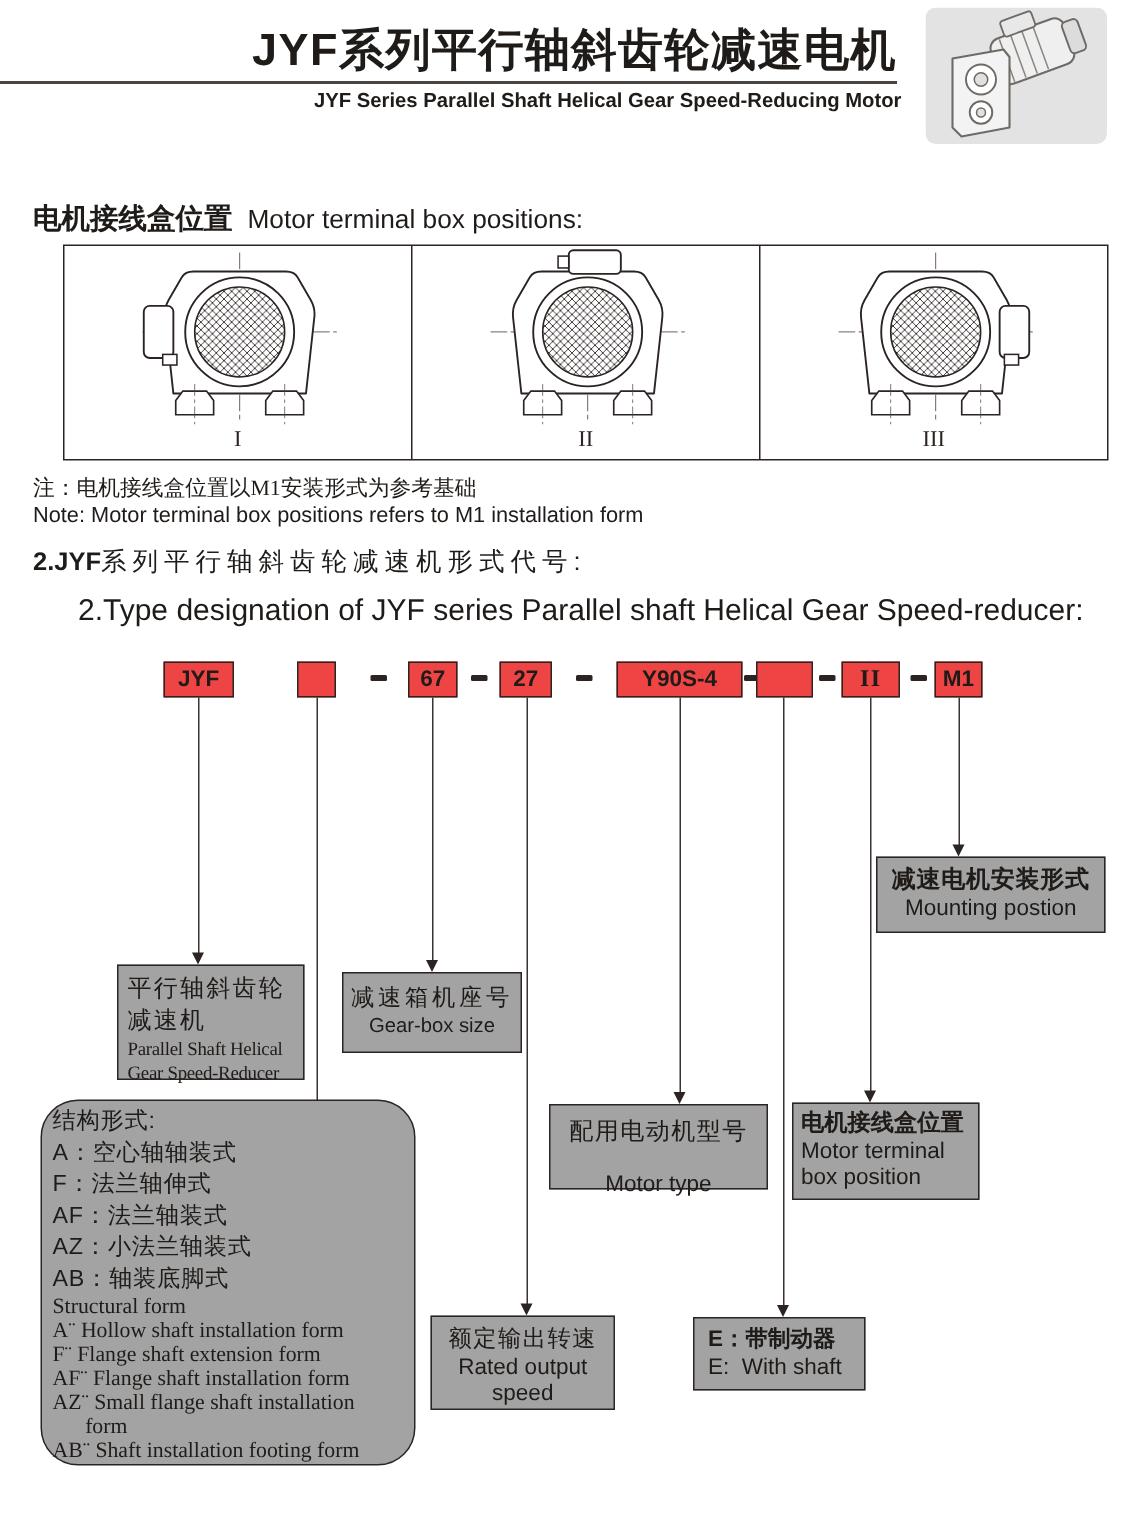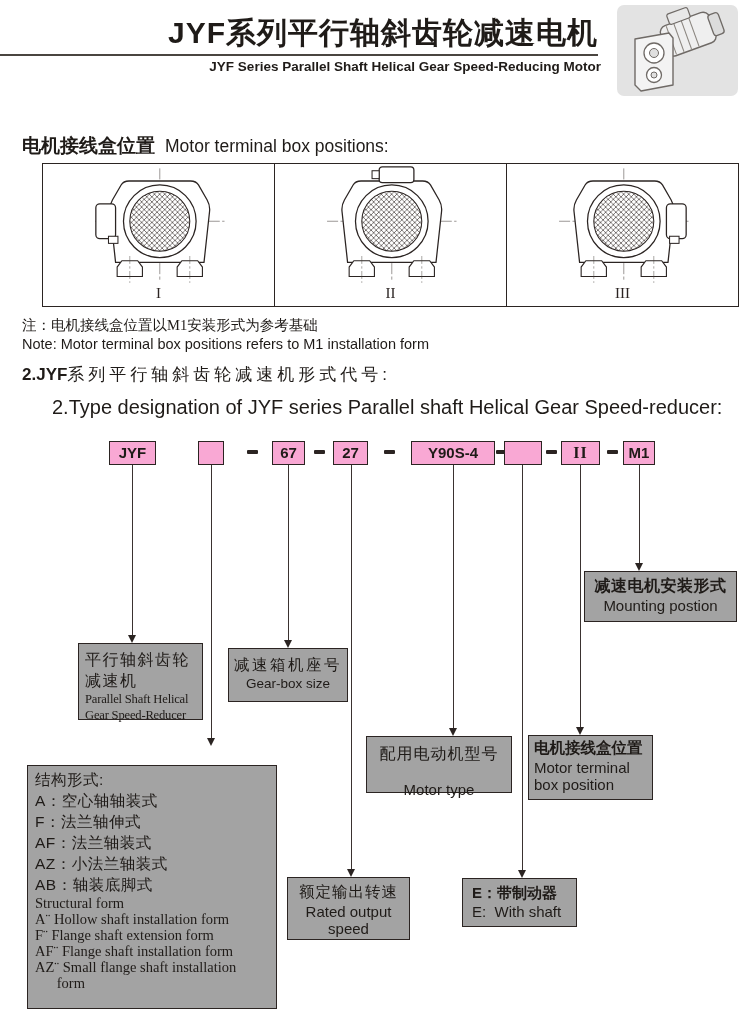--- a/index.html
+++ b/index.html
@@ -27,42 +27,42 @@
   
   .note-cn{position:absolute;top:316px;left:22px;font-family:"Liberation Serif",serif;font-size:14.5px;white-space:pre;}
   .note-en{position:absolute;top:336px;left:22px;font-size:14.5px;white-space:pre;}
   
   .s2-cn{position:absolute;top:363px;left:22px;font-size:17px;white-space:nowrap;}
   .s2-cn .pfx{font-weight:bold;}
   .s2-cn .rest{font-weight:400;letter-spacing:4px;}
   .s2-en{position:absolute;top:396px;left:22px;font-size:20px;font-weight:400;white-space:nowrap;margin-left:30px;}
   
   .cbox{position:absolute;top:441px;height:24px;box-sizing:border-box;border:1.6px solid #2b2422;
-        text-align:center;font-size:15px;font-weight:bold;line-height:21px;background:#f9a8d4;white-space:nowrap;}
+        text-align:center;font-size:15px;font-weight:bold;line-height:21px;background:#ef4444;white-space:nowrap;}
   .cbox.serif{font-family:"Liberation Serif",serif;font-size:16px;letter-spacing:1px;}
   .dash{position:absolute;top:450px;width:11px;height:4px;background:#2b2422;border-radius:1px;}
   
   .vline{position:absolute;width:1.2px;background:#3a3230;}
   .arrow{position:absolute;width:0;height:0;border-left:4px solid transparent;
          border-right:4px solid transparent;border-top:8px solid #2b2422;}
   
   .callout{position:absolute;box-sizing:border-box;border:1.5px solid #2b2422;background:#a3a3a3;}
   .callout div{white-space:pre;}
   .cn{font-size:16px;}
   .en{font-size:15px;}
   .ctr{text-align:center;}
   .co-mounting{left:584px;top:571px;width:153px;height:51px;padding-top:4px;}
   .co-mounting .cn{font-weight:bold;letter-spacing:0.5px;}
   .co-reducer{left:78px;top:643px;width:125px;height:77px;padding:5px 0 0 6px;font-family:Liberation Serif, serif;}
   .co-reducer .cn{letter-spacing:1.5px;line-height:21px;}
   .co-reducer .en{font-size:12.6px;line-height:16px;letter-spacing:-0.2px;}
   .co-gearbox{left:228px;top:648px;width:120px;height:54px;padding-top:6px;}
   .co-gearbox .cn{font-size:15.5px;letter-spacing:2.5px;}
   .co-gearbox .en{font-size:13.5px;}
-  .co-structure{left:27px;top:765px;width:250px;height:244px;padding:3px 0 0 7px;}
+  .co-structure{left:27px;top:733px;width:250px;height:244px;padding:3px 0 0 7px;border-radius:25px;}
   .co-structure .line-cn{font-size:15.5px;line-height:21px;letter-spacing:0.5px;}
   .co-structure .line-en{font-family:"Liberation Serif",serif;font-size:14.5px;line-height:16px;}
   .co-motortype{left:366px;top:736px;width:146px;height:57px;padding-top:7px;}
   .co-motortype .cn{letter-spacing:1px;}
   .co-motortype .en{margin-top:16px;}
   .co-terminal{left:528px;top:735px;width:125px;height:65px;padding:2px 0 0 5px;}
   .co-terminal .cn{font-size:15.5px;font-weight:bold;}
   .co-terminal .en{line-height:17px;}
   .co-rated{left:287px;top:877px;width:123px;height:63px;padding-top:4px;}
   .co-rated .cn{font-size:15.5px;letter-spacing:1px;}
@@ -217,21 +217,21 @@
     <div class="en">Gear Speed-Reducer</div>
   </div>
 
   <div class="callout co-gearbox ctr">
     <div class="cn">减速箱机座号</div>
     <div class="en">Gear-box size</div>
   </div>
 
   <div class="callout co-structure">
     <div><div class="line-cn">结构形式:</div><div class="line-cn">A：空心轴轴装式</div><div class="line-cn">F：法兰轴伸式</div><div class="line-cn">AF：法兰轴装式</div><div class="line-cn">AZ：小法兰轴装式</div><div class="line-cn">AB：轴装底脚式</div></div>
-    <div><div class="line-en">Structural form</div><div class="line-en">A¨ Hollow shaft installation form</div><div class="line-en">F¨ Flange shaft extension form</div><div class="line-en">AF¨ Flange shaft installation form</div><div class="line-en">AZ¨ Small flange shaft installation</div><div class="line-en">      form</div></div>
+    <div><div class="line-en">Structural form</div><div class="line-en">A¨ Hollow shaft installation form</div><div class="line-en">F¨ Flange shaft extension form</div><div class="line-en">AF¨ Flange shaft installation form</div><div class="line-en">AZ¨ Small flange shaft installation</div><div class="line-en">      form</div><div class="line-en">AB¨ Shaft installation footing form</div></div>
   </div>
 
   <div class="callout co-motortype ctr">
     <div class="cn">配用电动机型号</div>
     <div class="en">Motor type</div>
   </div>
 
   <div class="callout co-terminal">
     <div class="cn">电机接线盒位置</div>
     <div class="en">Motor terminal</div>

